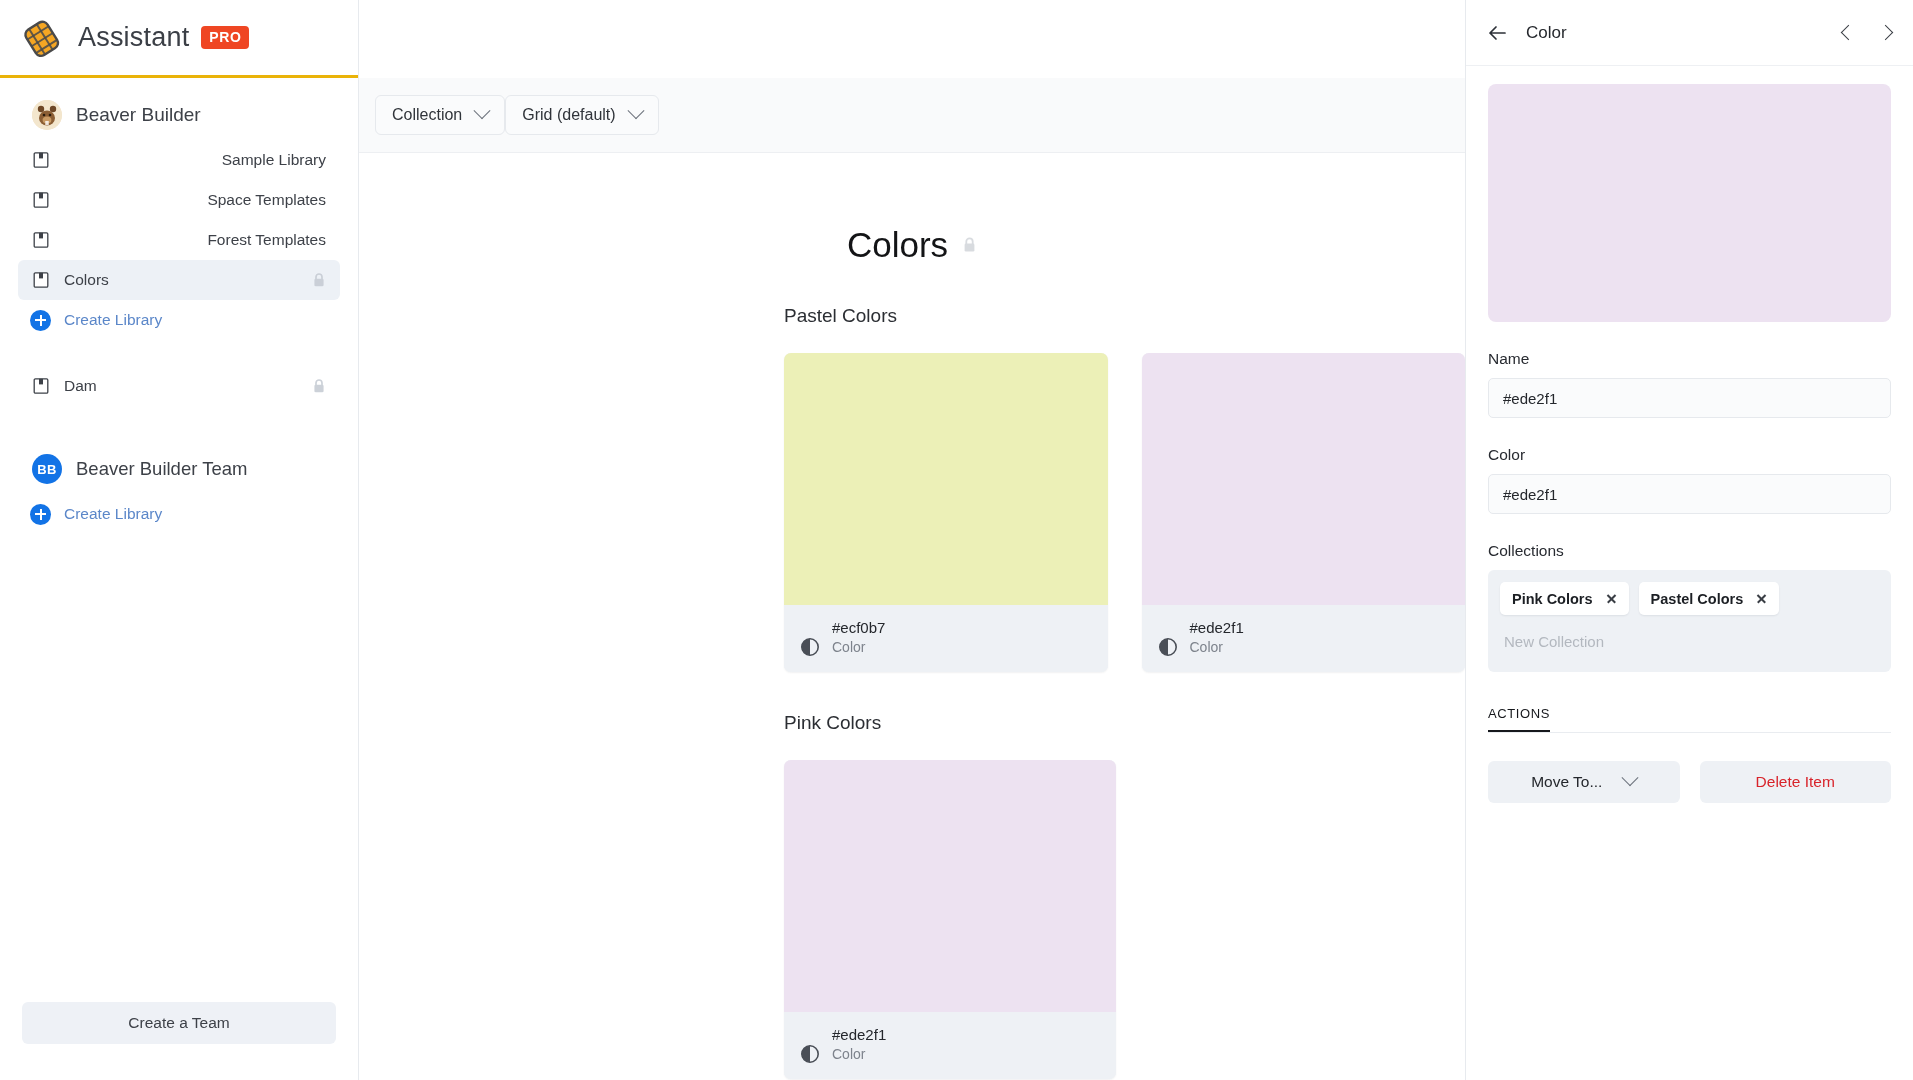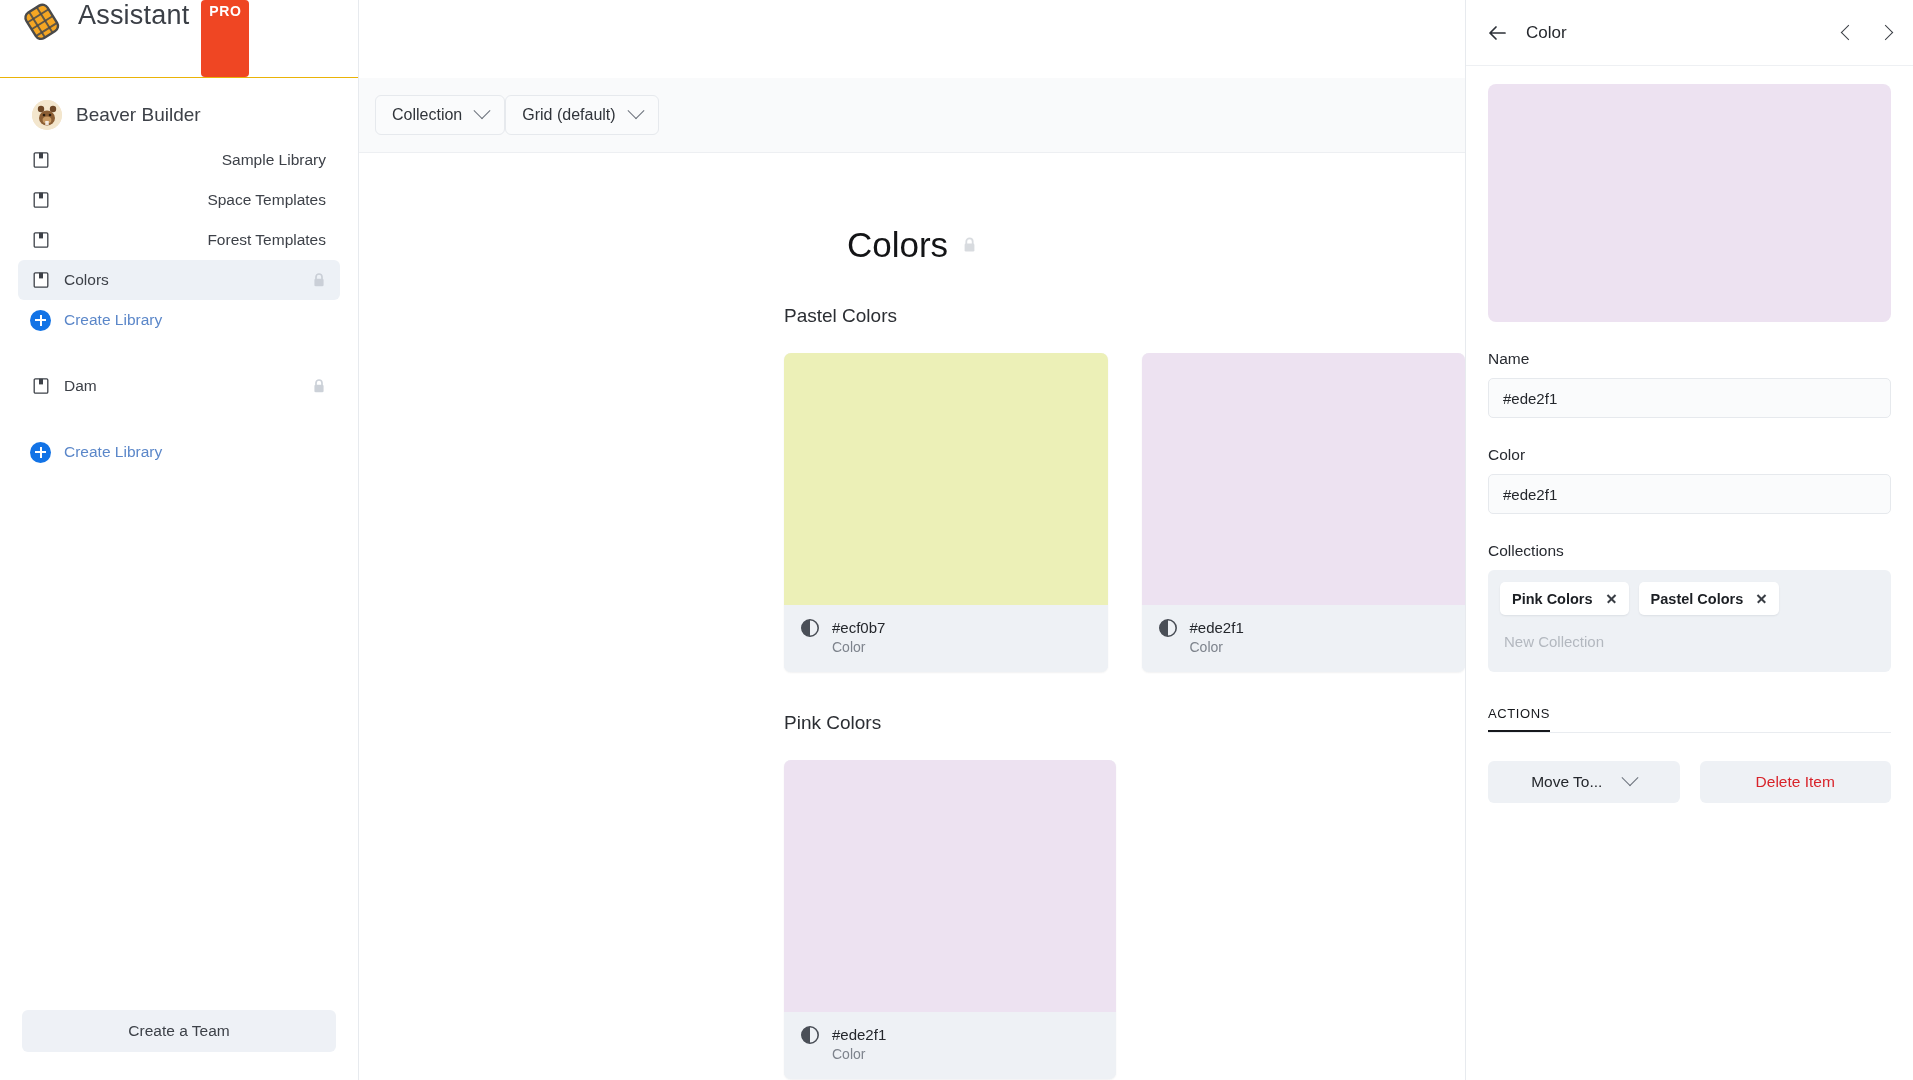--- a/index.html
+++ b/index.html
@@ -16,23 +16,23 @@
   
   .leftcol {
     width: 358px; height: 1080px;
     background: #ffffff;
     display: flex; flex-direction: column;
     flex: 0 0 358px;
     position: relative;
   }
   .brandbar {
     height: 78px;
-    display: flex; 
+    display: flex; align-items: center;
     padding-left: 22px;
-    border-bottom: 1px solid #eab308;
+    border-bottom: 3px solid #eab308;
     flex: 0 0 78px;
   }
   .brand-logo { width: 42px; height: 42px; flex: 0 0 42px; }
   .brand-name {
     font-size: 27px; color: #3b3f46; font-weight: 400;
     margin-left: 14px; letter-spacing: .2px;
   }
   .pro-badge {
     margin-left: 12px;
     background: #ef4623; color: #fff;
@@ -96,21 +96,21 @@
   }
   .plus-circle::before { left: 5px; right: 5px; top: 9.5px; height: 2px; }
   .plus-circle::after  { top: 5px; bottom: 5px; left: 9.5px; width: 2px; }
   .create-lib-label {
     margin-left: 13px; font-size: 15.5px; color: #5b87c9;
   }
 
   .sb-gap { height: 26px; }
 
   .sidebar-footer {
-    padding: 0 22px 28px;
+    padding: 0 22px 36px;
     text-decoration: underline;
   }
   .create-team-btn {
     width: 100%; height: 42px;
     background: #eef1f6; border: none; border-radius: 6px;
     font-size: 15.5px; color: #3d4148; cursor: pointer;
     font-family: "Liberation Sans", sans-serif;
   }
 
   
@@ -180,21 +180,21 @@
   }
   .cards { display: flex; gap: 34px; }
   .card {
     width: 332px; border-radius: 7px; overflow: hidden;
     box-shadow: 0 1px 2px rgba(16,24,40,.06);
     cursor: pointer;
     background: #eef1f5;
   }
   .card-swatch { height: 252px; width: 100%; }
   .card-meta {
-    display: flex; align-items: flex-start;
+    display: flex; align-items: flex-end;
     gap: 12px; padding: 13px 16px 15px;
     background: #eef1f5;
   }
   .contrast-ico { width: 20px; height: 20px; flex: 0 0 20px; }
   .card-title { font-size: 15px; color: #24272c; line-height: 1.35; }
   .card-sub { font-size: 14px; color: #7d838c; line-height: 1.35; }
 
   
   .rightpanel {
     width: 448px; flex: 0 0 448px; height: 1080px;
@@ -400,20 +400,24 @@
         <span class="nav-lock">
           <svg viewBox="0 0 14 16" width="14" height="16">
             <path d="M4 7V5a3 3 0 016 0v2" fill="none" stroke="#c4cad2" stroke-width="1.7"></path>
             <rect x="2.4" y="6.8" width="9.2" height="7.4" rx="1.3" fill="#c4cad2"></rect>
           </svg>
         </span>
       </div>
 
       <div class="sb-gap"></div>
 
+      <div class="acct-row">
+        <span class="acct-avatar bb">BB</span>
+        <span class="acct-name sm">Beaver Builder Team</span>
+      </div>
 
       <div class="create-lib">
         <span class="plus-circle"></span>
         <span class="create-lib-label">Create Library</span>
       </div>
     </div>
 
     <div class="sidebar-footer">
       <button class="create-team-btn">Create a Team</button>
     </div>

